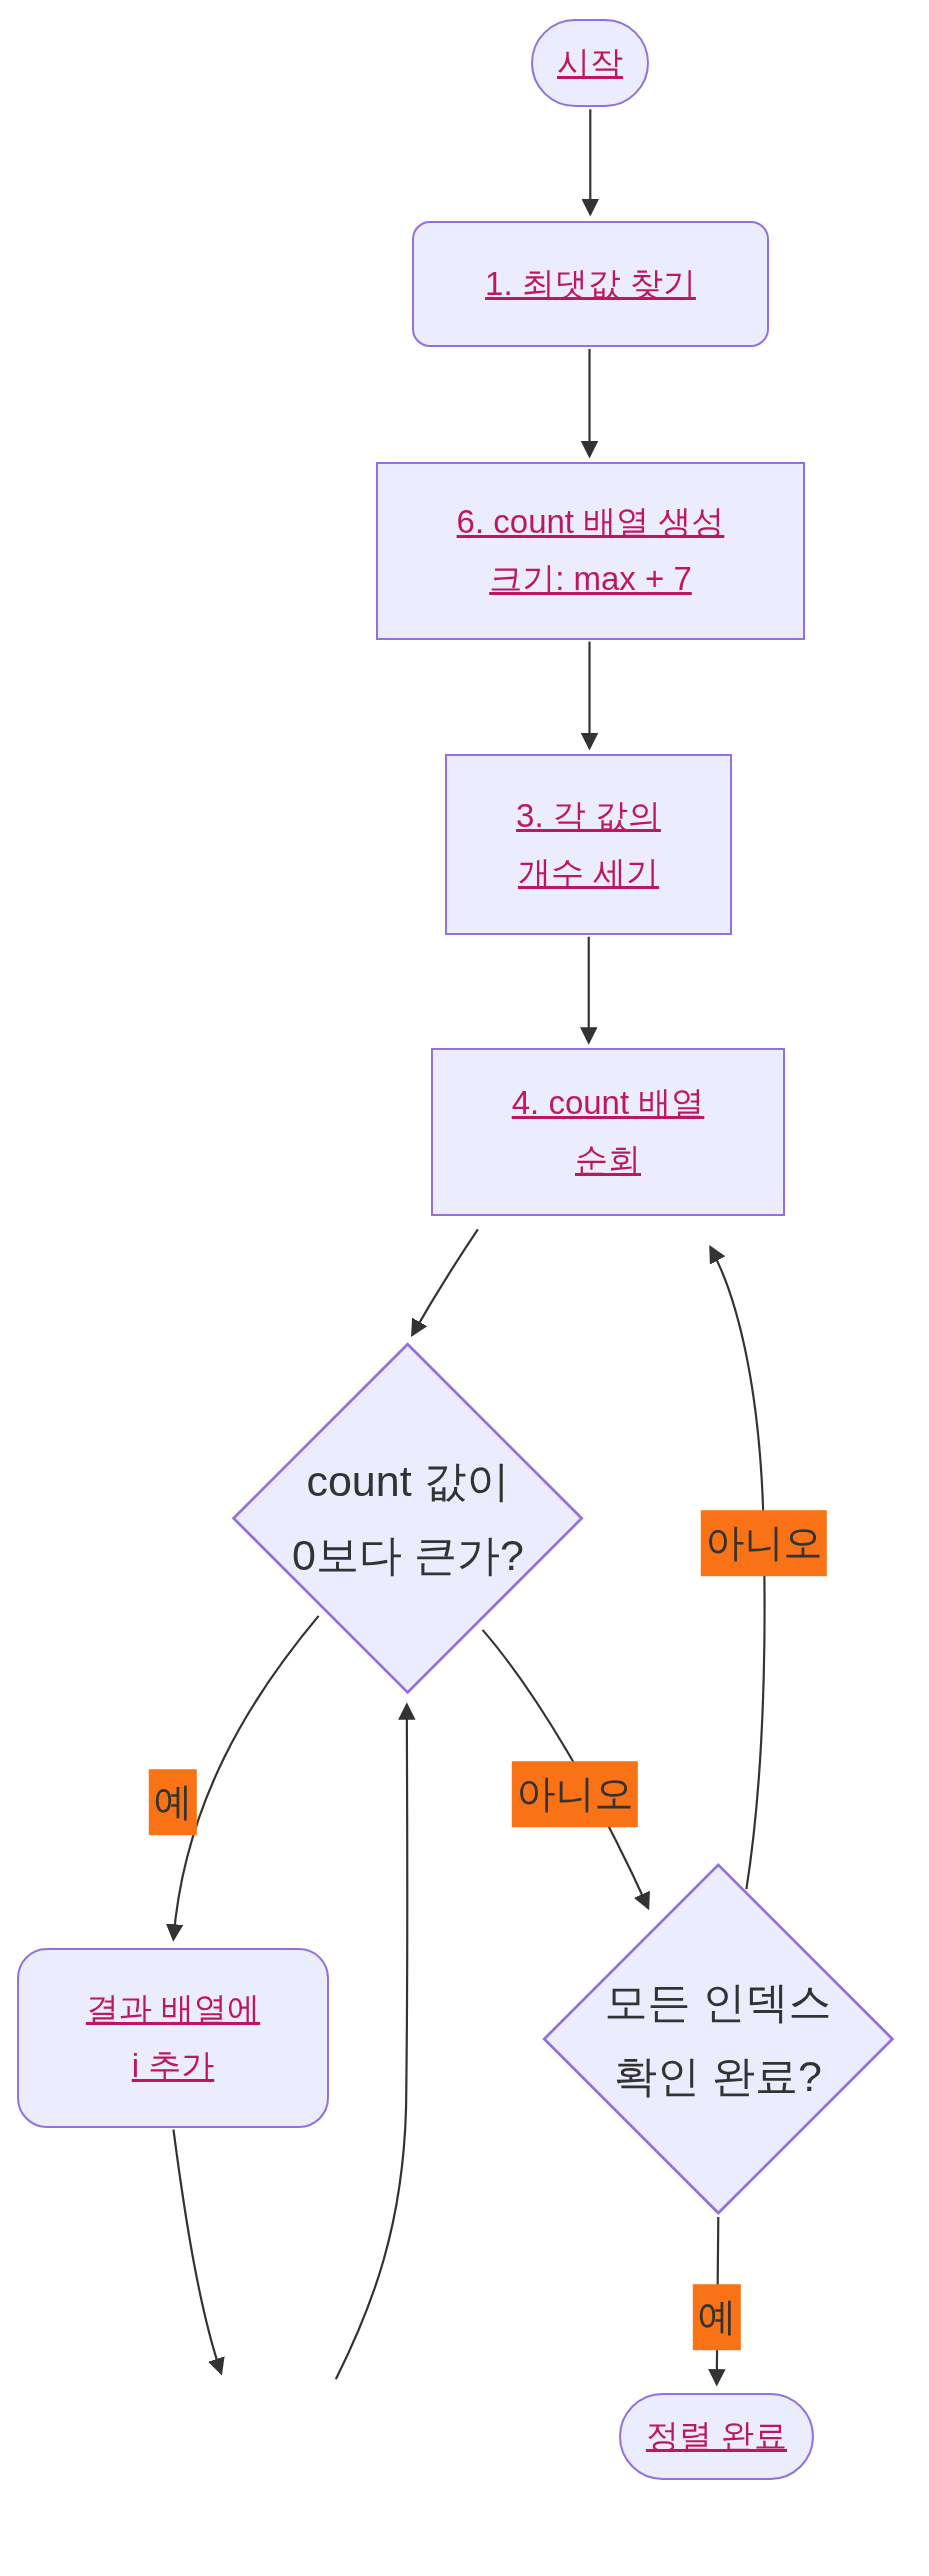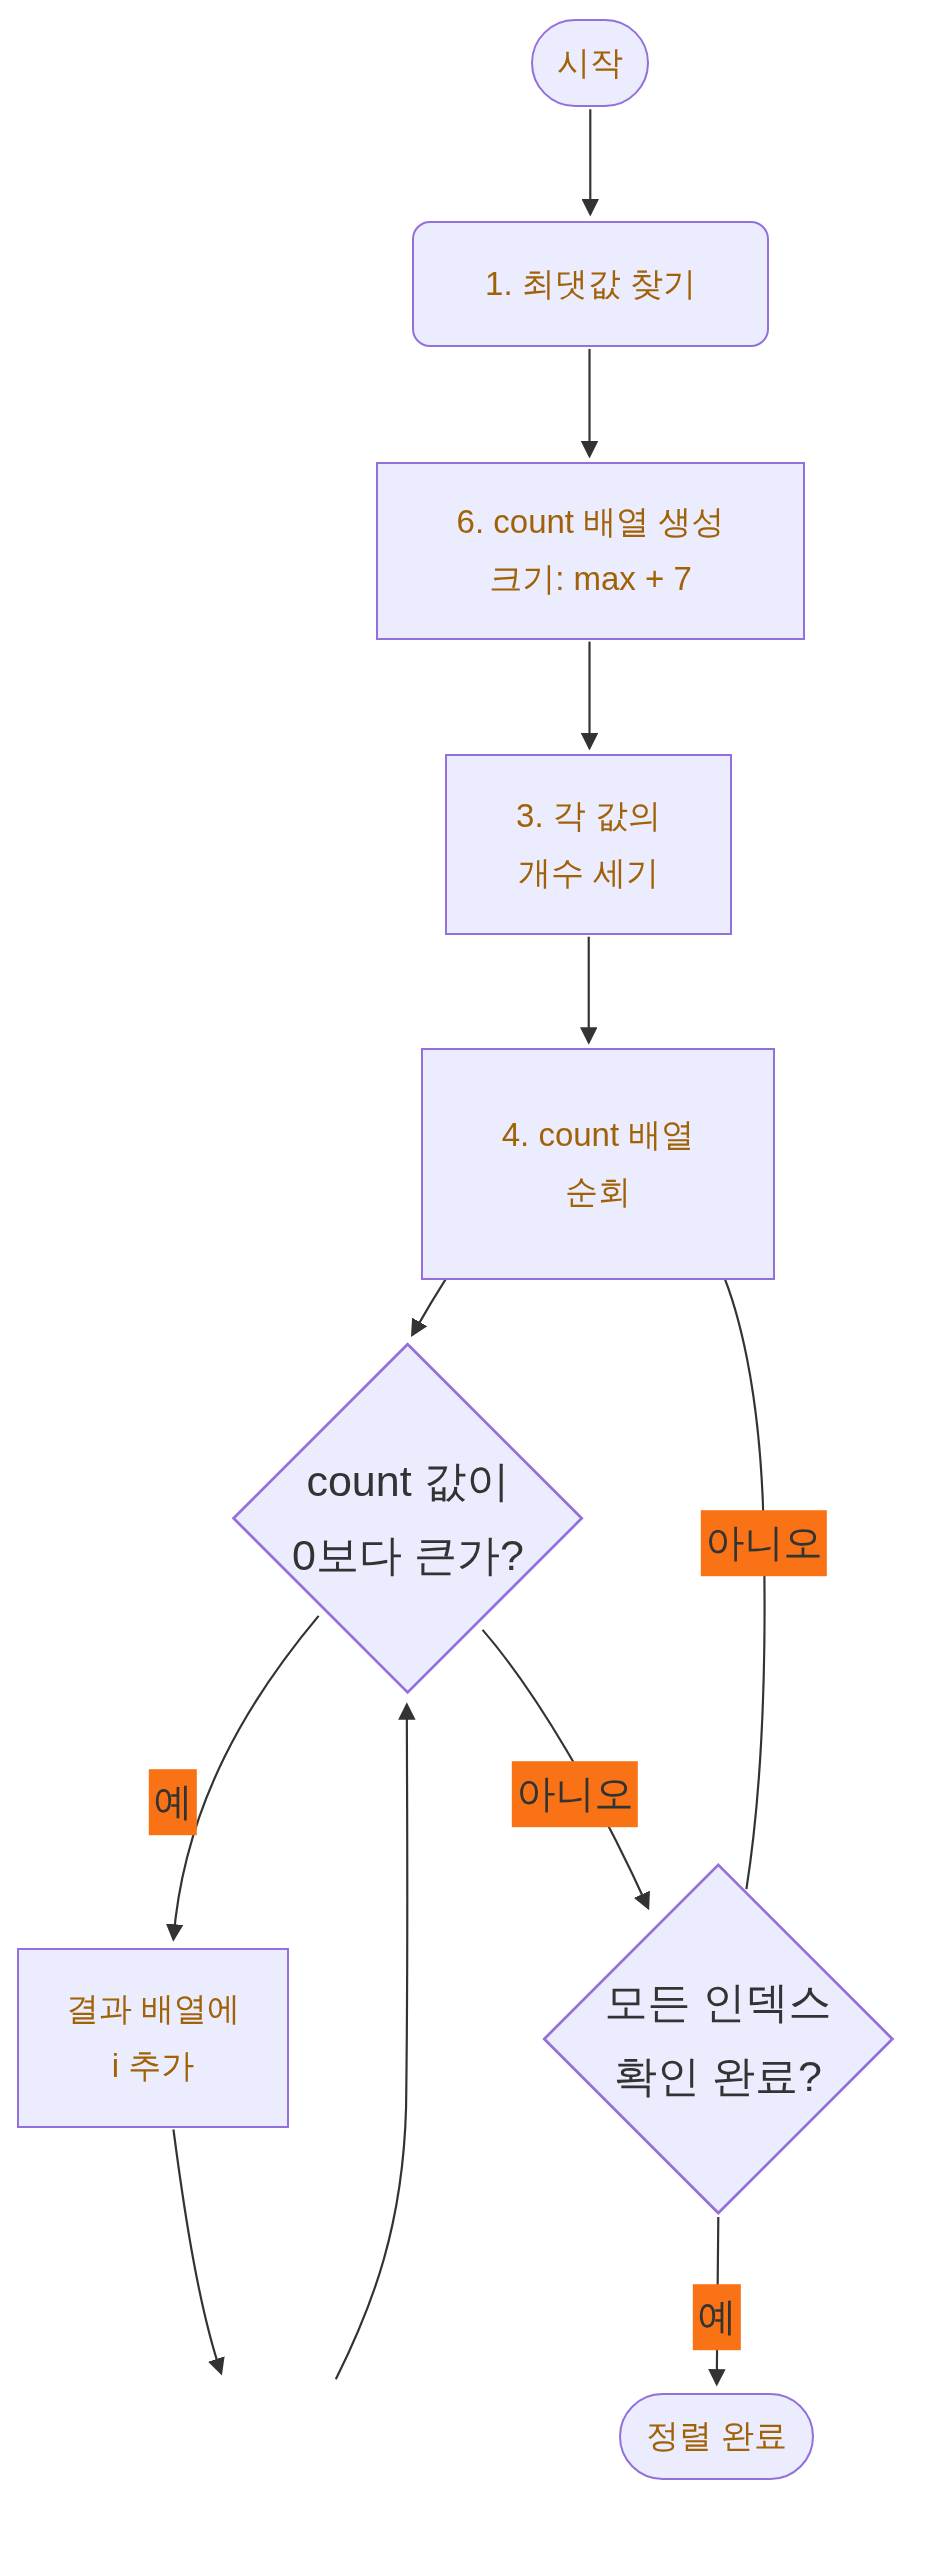--- a/index.html
+++ b/index.html
@@ -18,21 +18,22 @@
     display:flex;
     flex-direction:column;
     align-items:center;
     justify-content:center;
     text-align:center;
     background:#ECECFF;
     border:2.7px solid #9370DB;
     box-sizing:border-box;
     font-size:33px;
     line-height:1.72;
-    color:#a16207;
+    color:#be185d;
+    text-decoration:underline;
   }
   .stadium{border-radius:45px;}
   .diamond-label{
     position:absolute;
     display:flex;
     flex-direction:column;
     align-items:center;
     justify-content:center;
     text-align:center;
     font-size:43px;
@@ -94,31 +95,31 @@
   <div class="node" style="left:376px;top:462px;width:429px;height:178px;">
     <span>6. count 배열 생성</span>
     <span>크기: max + 7</span>
   </div>
 
   <div class="node" style="left:445px;top:754px;width:287px;height:181px;">
     <span>3. 각 값의</span>
     <span>개수 세기</span>
   </div>
 
-  <div class="node" style="left:421px;top:1048px;width:354px;height:232px;">
+  <div class="node" style="left:431px;top:1048px;width:354px;height:168px;">
     <span>4. count 배열</span>
     <span>순회</span>
   </div>
 
   <div class="diamond-label" style="left:283px;top:1452px;width:250px;height:133px;">
     <span>count 값이</span>
     <span>0보다 큰가?</span>
   </div>
 
-  <div class="node" style="left:17px;top:1948px;width:272px;height:180px;">
+  <div class="node" style="left:17px;top:1948px;width:312px;height:180px;border-radius:30px;">
     <span>결과 배열에</span>
     <span>i 추가</span>
   </div>
 
   <div class="diamond-label" style="left:593px;top:1973px;width:250px;height:133px;">
     <span>모든 인덱스</span>
     <span>확인 완료?</span>
   </div>
 
 

